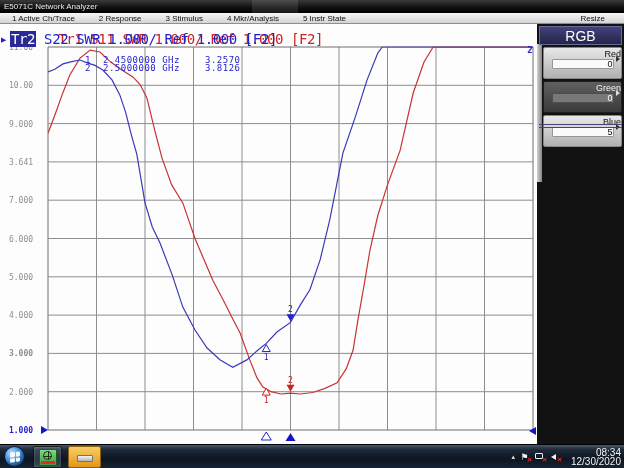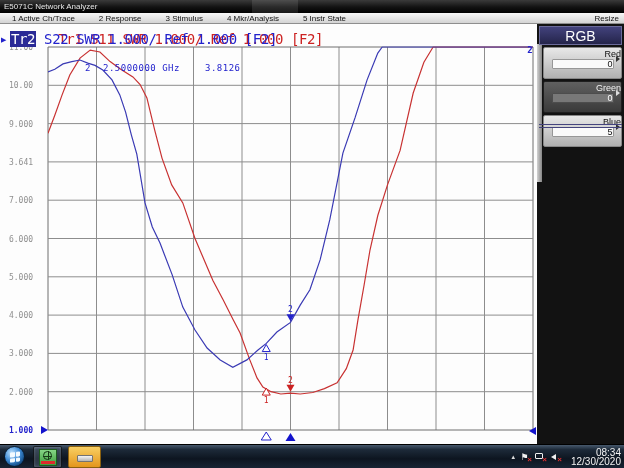--- a/index.html
+++ b/index.html
@@ -11,21 +11,21 @@
 .titlebar{position:absolute;left:0;top:0;width:624px;height:13px;
  background:linear-gradient(180deg,#3a3a3a 0%,#121212 55%,#000 100%);
  color:#e6e6e6;font-size:8px;line-height:13px;padding-left:4px}
 .titlebar::after{content:"";position:absolute;left:252px;top:0;width:46px;height:13px;background:rgba(255,255,255,.10)}
 
 
 .menubar{position:absolute;left:0;top:13px;width:624px;height:11px;
  background:linear-gradient(#f7f7f7,#d4d4d4);border-bottom:1px solid #8e8e8e;
  font-size:8px;color:#111;display:flex;align-items:center}
 .menu-item{padding:0 12px;line-height:11px;cursor:default}
-.menu-resize{margin-left:auto;padding-right:5px}
+.menu-resize{margin-left:auto;padding-right:19px}
 
 
 .display{position:absolute;left:0;top:24px;width:537px;height:420px;background:#fdfdfd}
 #chart{position:absolute;left:0;top:0}
 .status-line{position:absolute;font-family:"DejaVu Sans Mono",monospace;font-size:14px;line-height:9px;letter-spacing:-.4px;white-space:pre}
 #tr1{left:10px;top:2px;color:#cc2222}
 #tr2{left:10px;top:11px;color:#2222cc}
 #tr2-arrow{position:absolute;left:1px;top:11px;color:#2222cc;font-size:7px;line-height:9px}
 .tr2-id{background:#2a2a96;color:#fff;padding:0 1px}
 .mrow{position:absolute;left:85px;width:220px;font-family:"DejaVu Sans Mono",monospace;font-size:9px;line-height:9px;letter-spacing:.5px;color:#2222cc;white-space:pre}
@@ -137,31 +137,32 @@
       </svg>
     <div id="yticks">
         <div class="ytick" style="top: 19px;">11.00</div>
         <div class="ytick" style="top: 57.3px;">10.00</div>
         <div class="ytick" style="top: 95.6px;">9.000</div>
         <div class="ytick" style="top: 133.9px;">3.641</div>
         <div class="ytick" style="top: 172.2px;">7.000</div>
         <div class="ytick" style="top: 210.5px;">6.000</div>
         <div class="ytick" style="top: 248.8px;">5.000</div>
         <div class="ytick" style="top: 287.1px;">4.000</div>
-        <div class="ytick" style="top: 325.4px;">3.000</div>
+        <div class="ytick" style="top: 325.4px; font-weight: bold;">3.000</div>
         <div class="ytick" style="top: 363.7px;">2.000</div>
         <div class="ytick ref" style="top: 402px;">1.000</div>
       </div>
 
     <div class="status-line" id="tr1">
       <span>Tr1 S11 SWR 1.000/ Ref 1.000 [F2]</span>
     </div>
     <span id="tr2-arrow">▶</span>
     <div class="status-line" id="tr2"><span class="tr2-id">Tr2</span><span> S22 SWR 1.000/ Ref 1.000 [F2]</span></div>
 
+    <div class="mrow" style="top:32px"><span class="mn">1</span><span class="mf">2.4500000 GHz</span><span class="mv">3.2570</span></div>
     <div class="mrow" style="top:40px"><span class="mn">2</span><span class="mf">2.5000000 GHz</span><span class="mv">3.8126</span></div>
   </div>
 
   <div class="sidebar">
     <div class="sk-scroll"></div>
     <div class="sk-header">RGB</div>
     <div id="softkeys">
         <div class="skbtn">
           <span class="sk-label">Red</span>
           <div class="sk-value">0</div>

